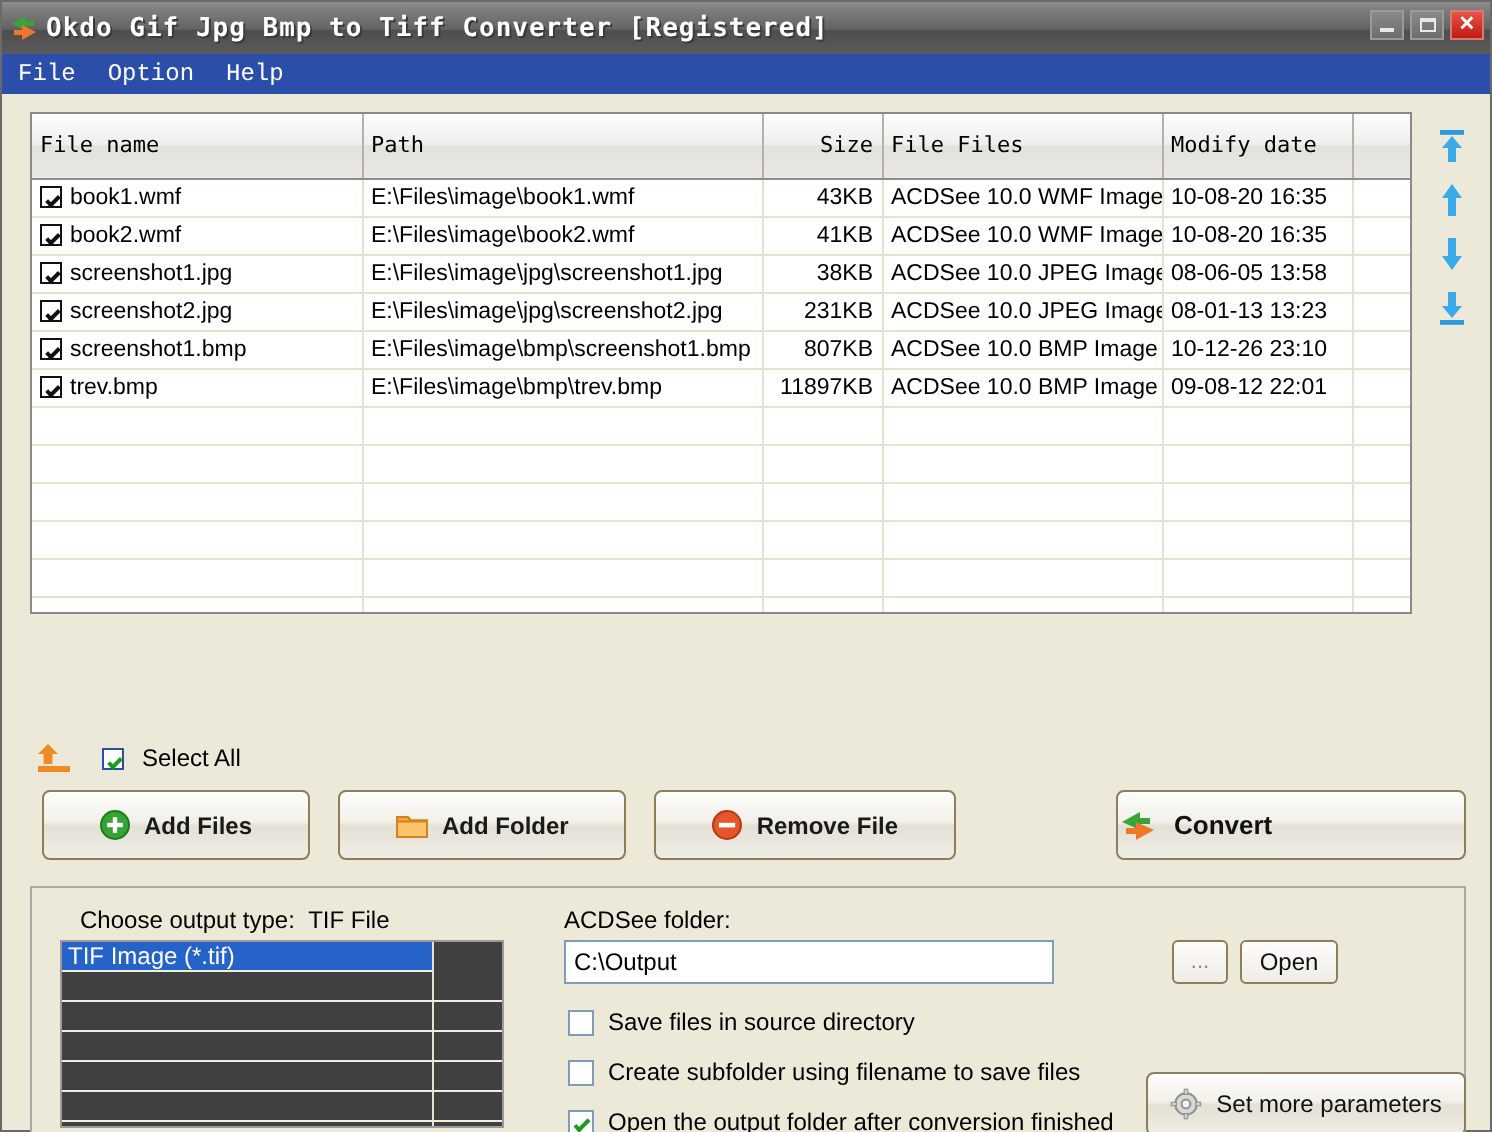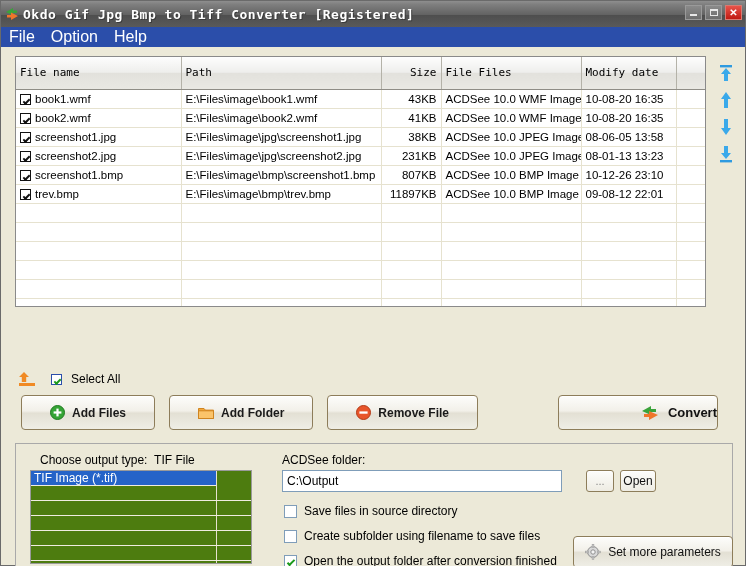--- a/index.html
+++ b/index.html
@@ -57,22 +57,22 @@
 
   
   .menubar {
     height:20px; flex:0 0 20px;
     background:#2b4eaa;
     display:flex; align-items:center;
     padding-left:6px;
   }
   .menu-item {
     color:#ffffff;
-    font-family:Liberation Sans, sans-serif;
-    font-size:16px;
+    font-family:Liberation Mono, monospace;
+    font-size:12px;
     padding:1px 8px 1px 2px;
     margin-right:6px;
     white-space:nowrap;
   }
 
   
   .client { flex:1 1 auto; position:relative; background:#ece9d8; padding:0; }
 
   
   .list-wrap {
@@ -142,70 +142,70 @@
     background:linear-gradient(to bottom,#fdfdfb 0%,#f2f0e9 45%,#e3e0d4 52%,#efeee6 100%);
     display:flex; align-items:center; justify-content:center;
     gap:7px; padding:0 28px;
     font-size:12px; font-weight:bold; color:#1a1a1a;
     white-space:nowrap;
     box-shadow:inset 0 1px 0 #ffffff;
   }
   .btn .ilabel { font-weight:bold; }
   .btn-convert {
     position:absolute; left:557px; top:348px;
-    width:160px; height:35px;
+    width:175px; height:35px;
     border:1px solid #8d7d5a; border-radius:4px;
     background:linear-gradient(to bottom,#fdfdfb 0%,#f2f0e9 45%,#e3e0d4 52%,#efeee6 100%);
-    display:flex; align-items:center; justify-content:flex-end; gap:8px;
+    display:flex; align-items:center; justify-content:flex-start; gap:8px;
     font-size:13px; font-weight:bold; color:#111;
     box-shadow:inset 0 1px 0 #ffffff;
   }
 
   
   .groupbox {
     position:absolute; left:14px; top:396px;
     width:718px; height:134px;
     border:1px solid #a9a9a9;
     background:#ece9d8;
   }
   .gb-label {
     position:absolute; left:24px; top:9px;
     font-size:12px; color:#000;
   }
   .typelist {
     position:absolute; left:14px; top:26px;
     width:222px; height:94px;
-    background:#4d7c0f; border:1px solid #9a9a9a;
+    background:#404040; border:1px solid #9a9a9a;
     overflow:hidden;
   }
   .typelist .col2 {
     position:absolute; right:0; top:0; width:35px; height:100%;
     border-left:1px solid #e6e2cf;
   }
   .type-row { height:15px; border-bottom:1px solid #efece0; padding:0 3px; font-size:12px; line-height:15px; color:#000; position:relative; }
   .type-row.sel { background:#2563c8; color:#ffffff; margin-right:35px; }
 
   .outlabel { position:absolute; left:266px; top:9px; font-size:12px; color:#000; }
   .outinput {
     position:absolute; left:266px; top:26px;
-    width:280px; height:22px;
+    width:245px; height:22px;
     border:1px solid #7f9db9; background:#ffffff;
     font-family:"Liberation Sans", sans-serif; font-size:12px;
     padding:0 4px; color:#000;
   }
   .sm-btn {
     position:absolute; top:26px; height:22px;
     border:1px solid #8d7d5a; border-radius:3px;
     background:linear-gradient(to bottom,#fdfdfb,#eeece3);
     font-size:11px; color:#111;
     display:flex; align-items:center; justify-content:center;
     box-shadow:inset 0 1px 0 #fff;
   }
   .btn-browse { left:570px; width:28px; color:#888; }
-  .btn-open { left:604px; width:36px; font-size:12px; }
+  .btn-open { left:604px; width:49px; font-size:12px; }
 
   .chk-line { position:absolute; left:268px; display:flex; align-items:center; font-size:12px; color:#000; }
   .chk-line .cbx {
     width:13px; height:13px; border:1px solid #7f9db9; background:#fff;
     position:relative; margin-right:7px; flex:0 0 13px;
   }
   .chk-line .cbx.on::after {
     content:""; position:absolute; left:2px; top:4px;
     width:6px; height:2px;
     border-left:2px solid #1b9a1b; border-bottom:2px solid #1b9a1b;

